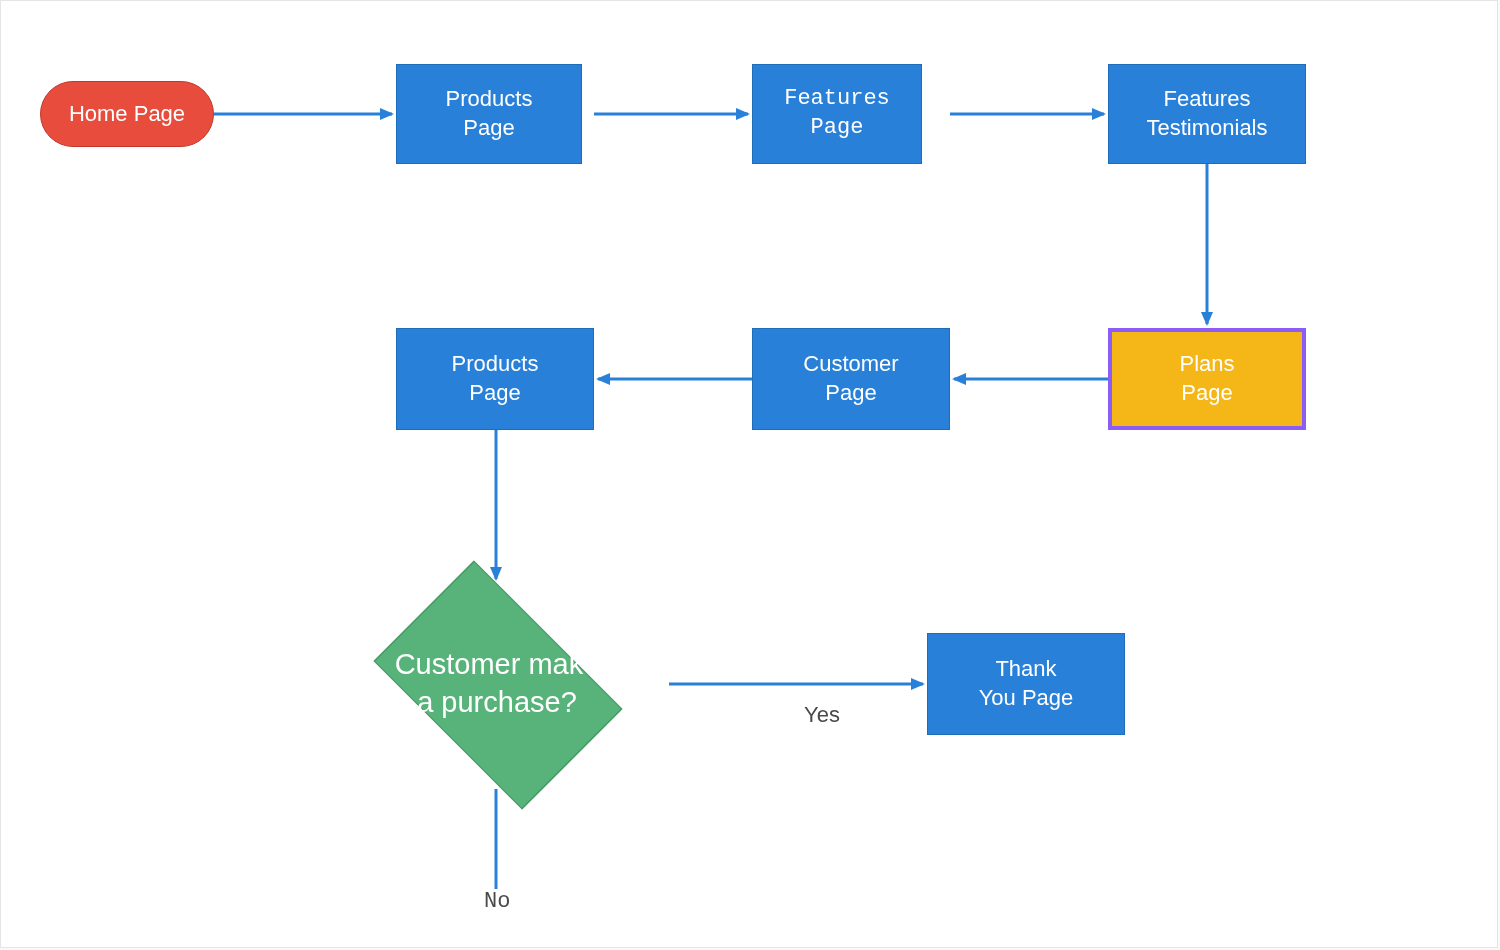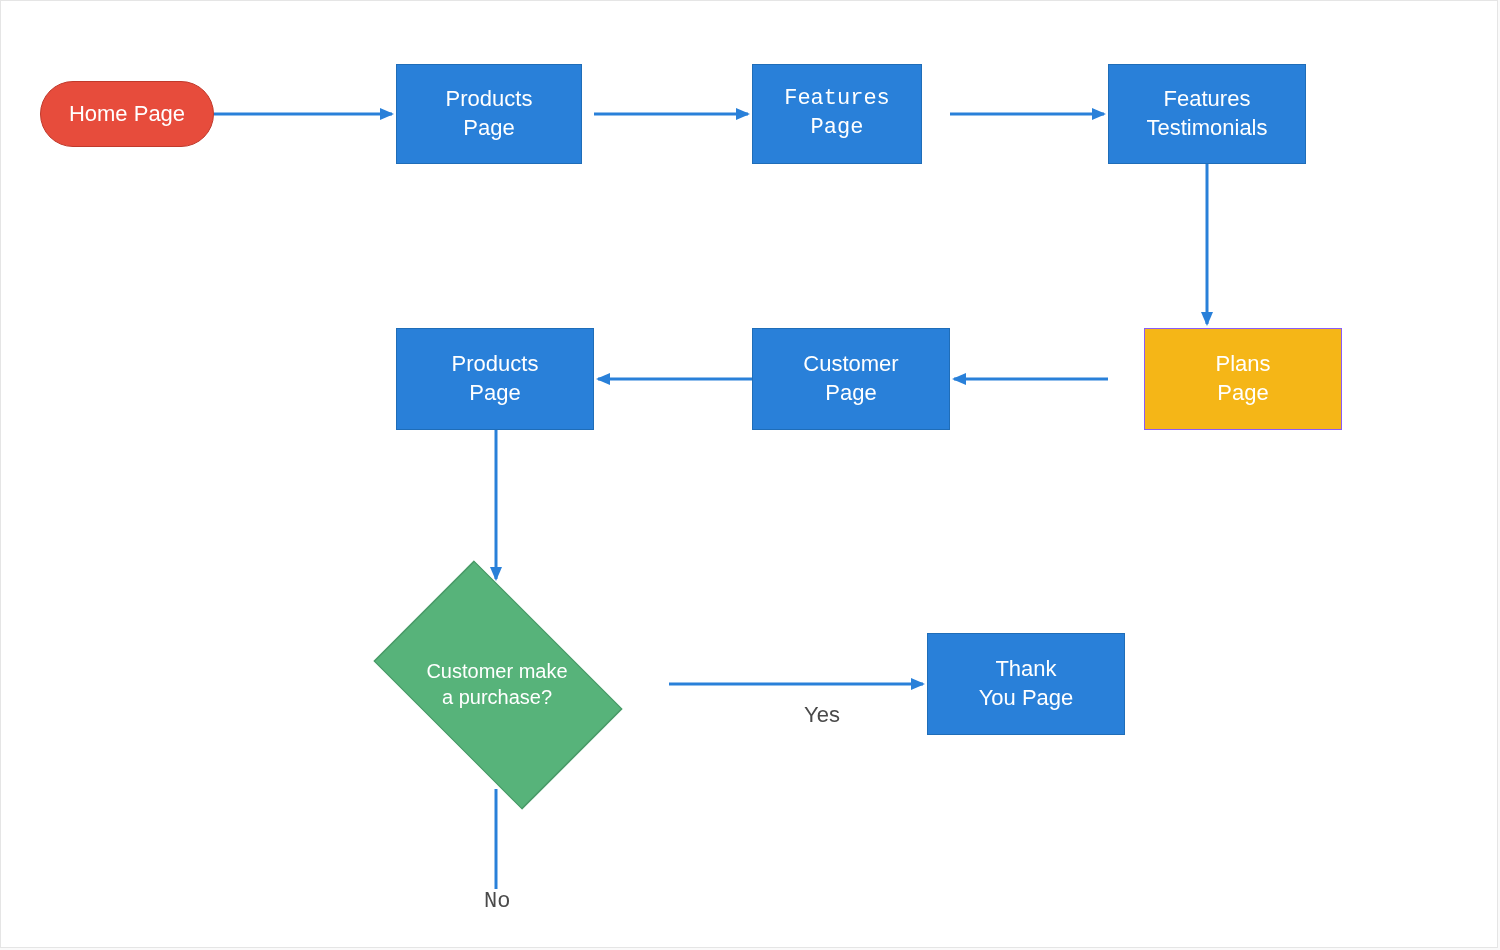--- a/index.html
+++ b/index.html
@@ -34,44 +34,43 @@
     background: #e74c3c;
     border: 1px solid #c0392b;
     border-radius: 34px;
   }
   .process {
     background: #2980d9;
     border: 1px solid #1f6db8;
   }
   .process.yellow {
     background: #f5b617;
-    border: 1px solid #8b5cf6;
+    border: 4px solid #8b5cf6;
     color: #ffffff;
-    margin-left: 36px;
   }
   .decision {
     position: absolute;
   }
   .decision .diamond {
     position: absolute;
     inset: 0;
     background: #57b37a;
     border: 1px solid #4a9a68;
     transform: rotate(45deg);
     transform-origin: center center;
   }
   .decision .label {
     position: absolute;
     inset: 0;
     display: flex;
     align-items: center;
     justify-content: center;
     text-align: center;
     color: #ffffff;
-    font-size: 20px;
+    font-size: 29px;
     line-height: 1.3;
     white-space: pre-line;
   }
   .edge-label {
     position: absolute;
     color: #4a4a4a;
     font-size: 22px;
     background: #ffffff;
     padding: 0 3px;
   }

